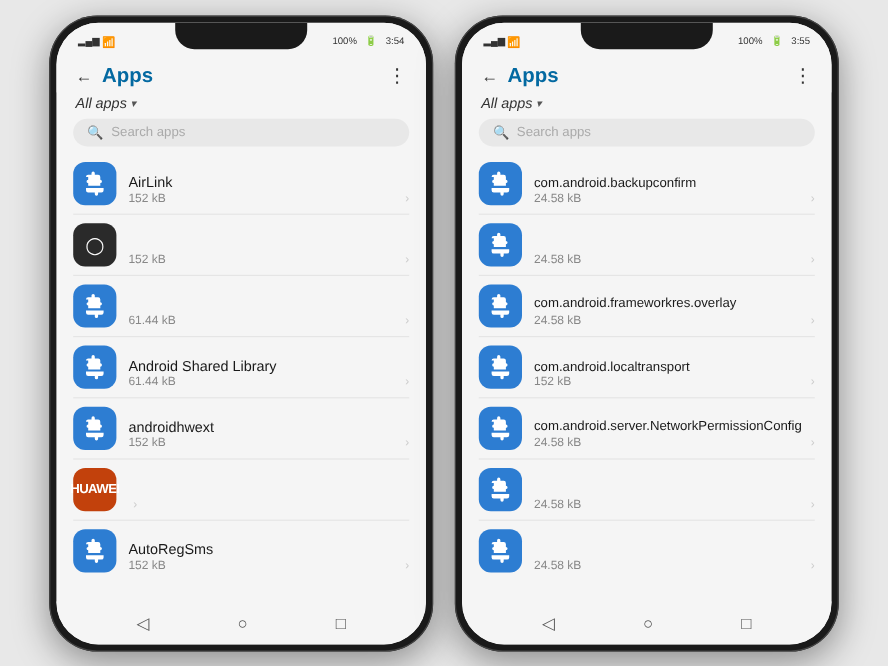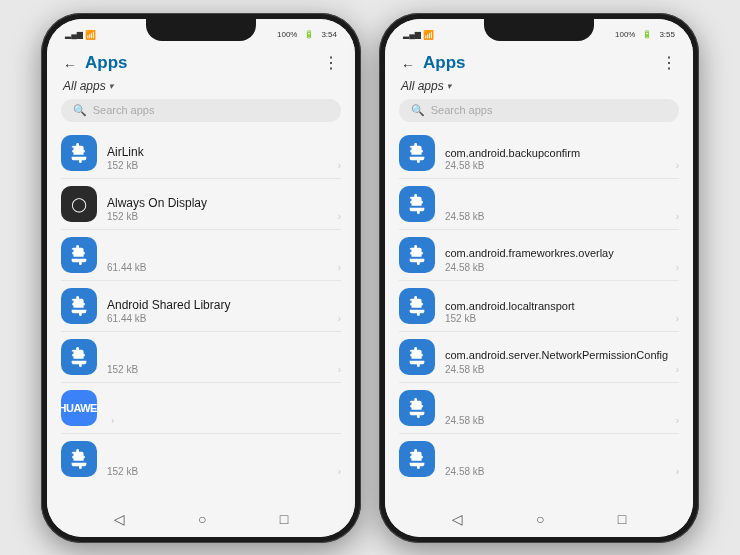--- a/index.html
+++ b/index.html
@@ -186,21 +186,21 @@
 
     .app-icon.blue-puzzle {
       background: #2d7dd2;
     }
 
     .app-icon.dark-square {
       background: #2a2a2a;
     }
 
     .app-icon.red-huawei {
-      background: #3b82f6;
+      background: #c2410c;
     }
 
     .app-info {
       flex: 1;
       min-width: 0;
     }
 
     .app-name {
       font-size: 12px;
       font-weight: 500;
@@ -312,21 +312,20 @@
         <div class="app-info">
           <div class="app-name">AirLink</div>
           <div class="app-size">152 kB</div>
         </div>
         <span class="chevron-right">›</span>
       </div>
 
       <div class="app-item">
         <div class="app-icon dark-square" style="font-size:14px;color:white;">◯</div>
         <div class="app-info">
-          <div class="app-name">Always On Display</div>
           <div class="app-size">152 kB</div>
         </div>
         <span class="chevron-right">›</span>
       </div>
 
       <div class="app-item">
         <div class="app-icon blue-puzzle">
           <svg class="puzzle-svg" viewBox="0 0 24 24" fill="white">
               <path d="M4 6a2 2 0 012-2h3V2.5a1.5 1.5 0 013 0V4h3a2 2 0 012 2v2.5a1.5 1.5 0 010 3V14H6v-2.5a1.5 1.5 0 010-3V6zm0 10h16v2a2 2 0 01-2 2h-3v1.5a1.5 1.5 0 01-3 0V20H6a2 2 0 01-2-2v-2z"></path>
             </svg>
@@ -350,37 +349,39 @@
         <span class="chevron-right">›</span>
       </div>
 
       <div class="app-item">
         <div class="app-icon blue-puzzle">
           <svg class="puzzle-svg" viewBox="0 0 24 24" fill="white">
               <path d="M4 6a2 2 0 012-2h3V2.5a1.5 1.5 0 013 0V4h3a2 2 0 012 2v2.5a1.5 1.5 0 010 3V14H6v-2.5a1.5 1.5 0 010-3V6zm0 10h16v2a2 2 0 01-2 2h-3v1.5a1.5 1.5 0 01-3 0V20H6a2 2 0 01-2-2v-2z"></path>
             </svg>
         </div>
         <div class="app-info">
+          <div class="app-name">androidhwext</div>
           <div class="app-size">152 kB</div>
         </div>
         <span class="chevron-right">›</span>
       </div>
 
       <div class="app-item">
         <div class="app-icon red-huawei" style="font-size:11px;color:white;font-weight:bold;letter-spacing:-0.5px;">HUAWEI</div>
         <span class="chevron-right">›</span>
       </div>
 
       <div class="app-item">
         <div class="app-icon blue-puzzle">
           <svg class="puzzle-svg" viewBox="0 0 24 24" fill="white">
               <path d="M4 6a2 2 0 012-2h3V2.5a1.5 1.5 0 013 0V4h3a2 2 0 012 2v2.5a1.5 1.5 0 010 3V14H6v-2.5a1.5 1.5 0 010-3V6zm0 10h16v2a2 2 0 01-2 2h-3v1.5a1.5 1.5 0 01-3 0V20H6a2 2 0 01-2-2v-2z"></path>
             </svg>
         </div>
         <div class="app-info">
+          <div class="app-name">AutoRegSms</div>
           <div class="app-size">152 kB</div>
         </div>
         <span class="chevron-right">›</span>
       </div>
     </div>
 
     <div class="bottom-nav">
       <span class="nav-btn">◁</span>
       <span class="nav-btn">○</span>
       <span class="nav-btn">□</span>

